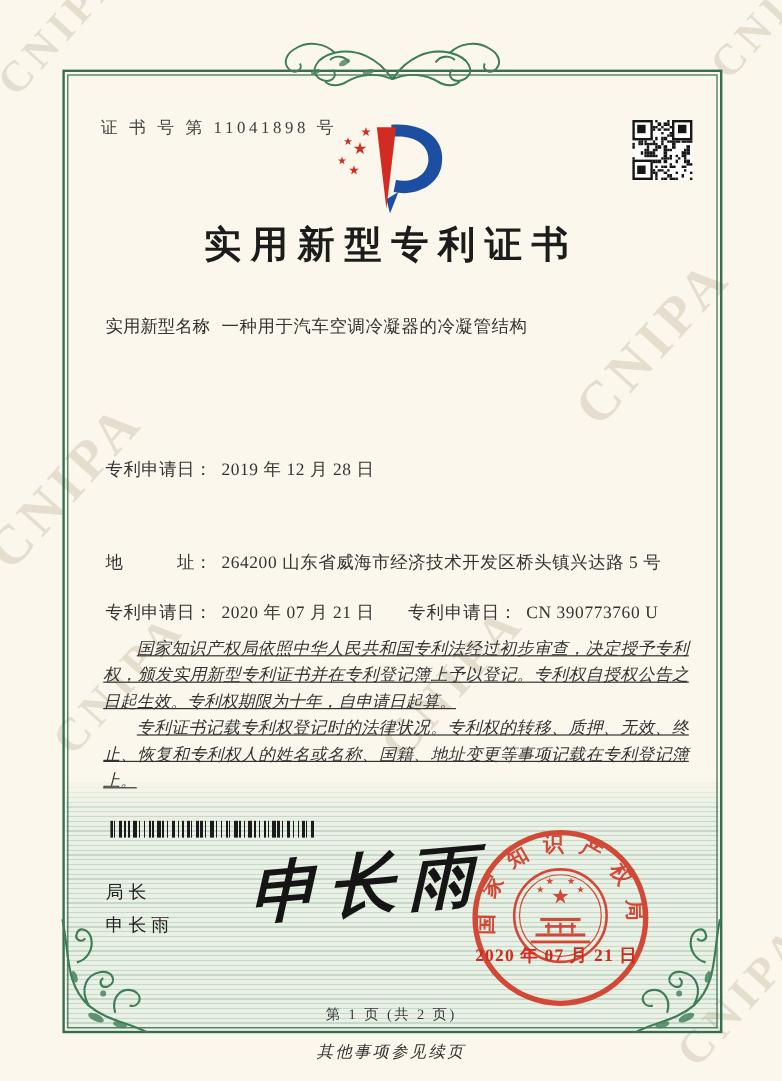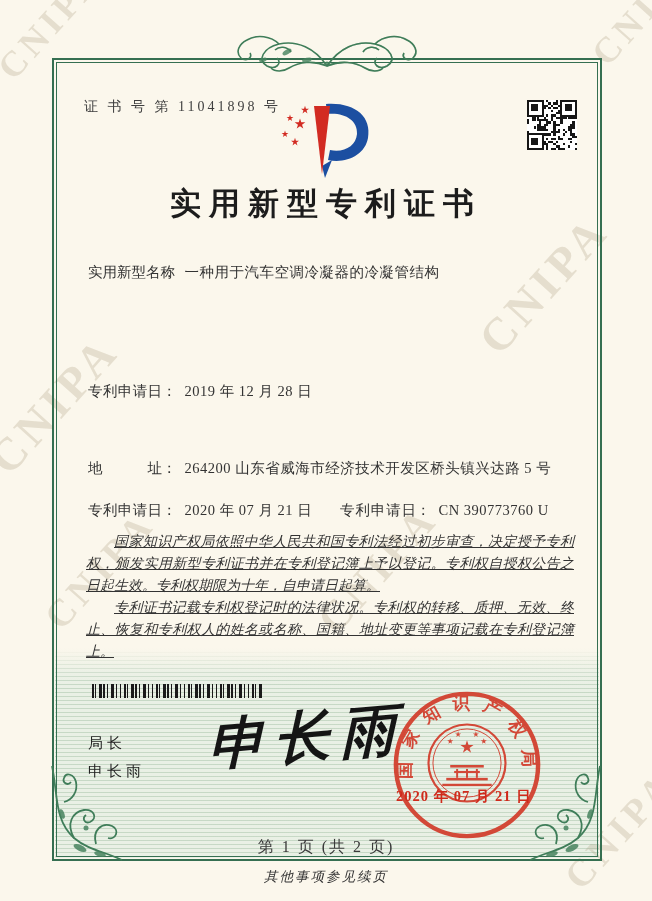--- a/index.html
+++ b/index.html
@@ -65,21 +65,21 @@
       transparent 4px 7px,#1b1b1b 7px 10px,transparent 10px 11px,#1b1b1b 11px 13px,transparent 13px 15px,
       #1b1b1b 15px 16px,transparent 16px 19px,#1b1b1b 19px 22px,transparent 22px 24px,#1b1b1b 24px 25px,
       transparent 25px 28px,#1b1b1b 28px 29px,transparent 29px 32px);}
   .director{position:absolute;left:88px;top:734px;font-size:15px;letter-spacing:4px;color:#222;z-index:2;}
   .director div{margin-bottom:9px;}
   .signature{position:absolute;left:208px;top:700px;font-size:56px;font-weight:700;font-style:italic;
              letter-spacing:10px;color:#151515;transform:rotate(-5deg) skewX(-4deg);z-index:2;}
   .seal{position:absolute;left:388px;top:686px;z-index:3;opacity:.92;}
   .seal-date{position:absolute;left:396px;top:787px;font-size:14.5px;font-weight:600;color:#CF2A1B;
              letter-spacing:1px;z-index:4;white-space:nowrap;}
-  .pageind{position:absolute;left:0;right:0;top:837px;text-align:center;font-size:16px;
+  .pageind{position:absolute;left:0;right:0;top:837px;text-align:center;font-size:12px;
            letter-spacing:2px;color:#3a3a3a;z-index:2;}
   .contnote{position:absolute;left:0;right:0;top:868px;text-align:center;font-size:13.5px;
             letter-spacing:2px;font-style:italic;color:#333;z-index:2;}
 </style>
 </head>
 <body>
 
 <div class="page">
 
   <span class="wm wm1">CNIPA</span>

